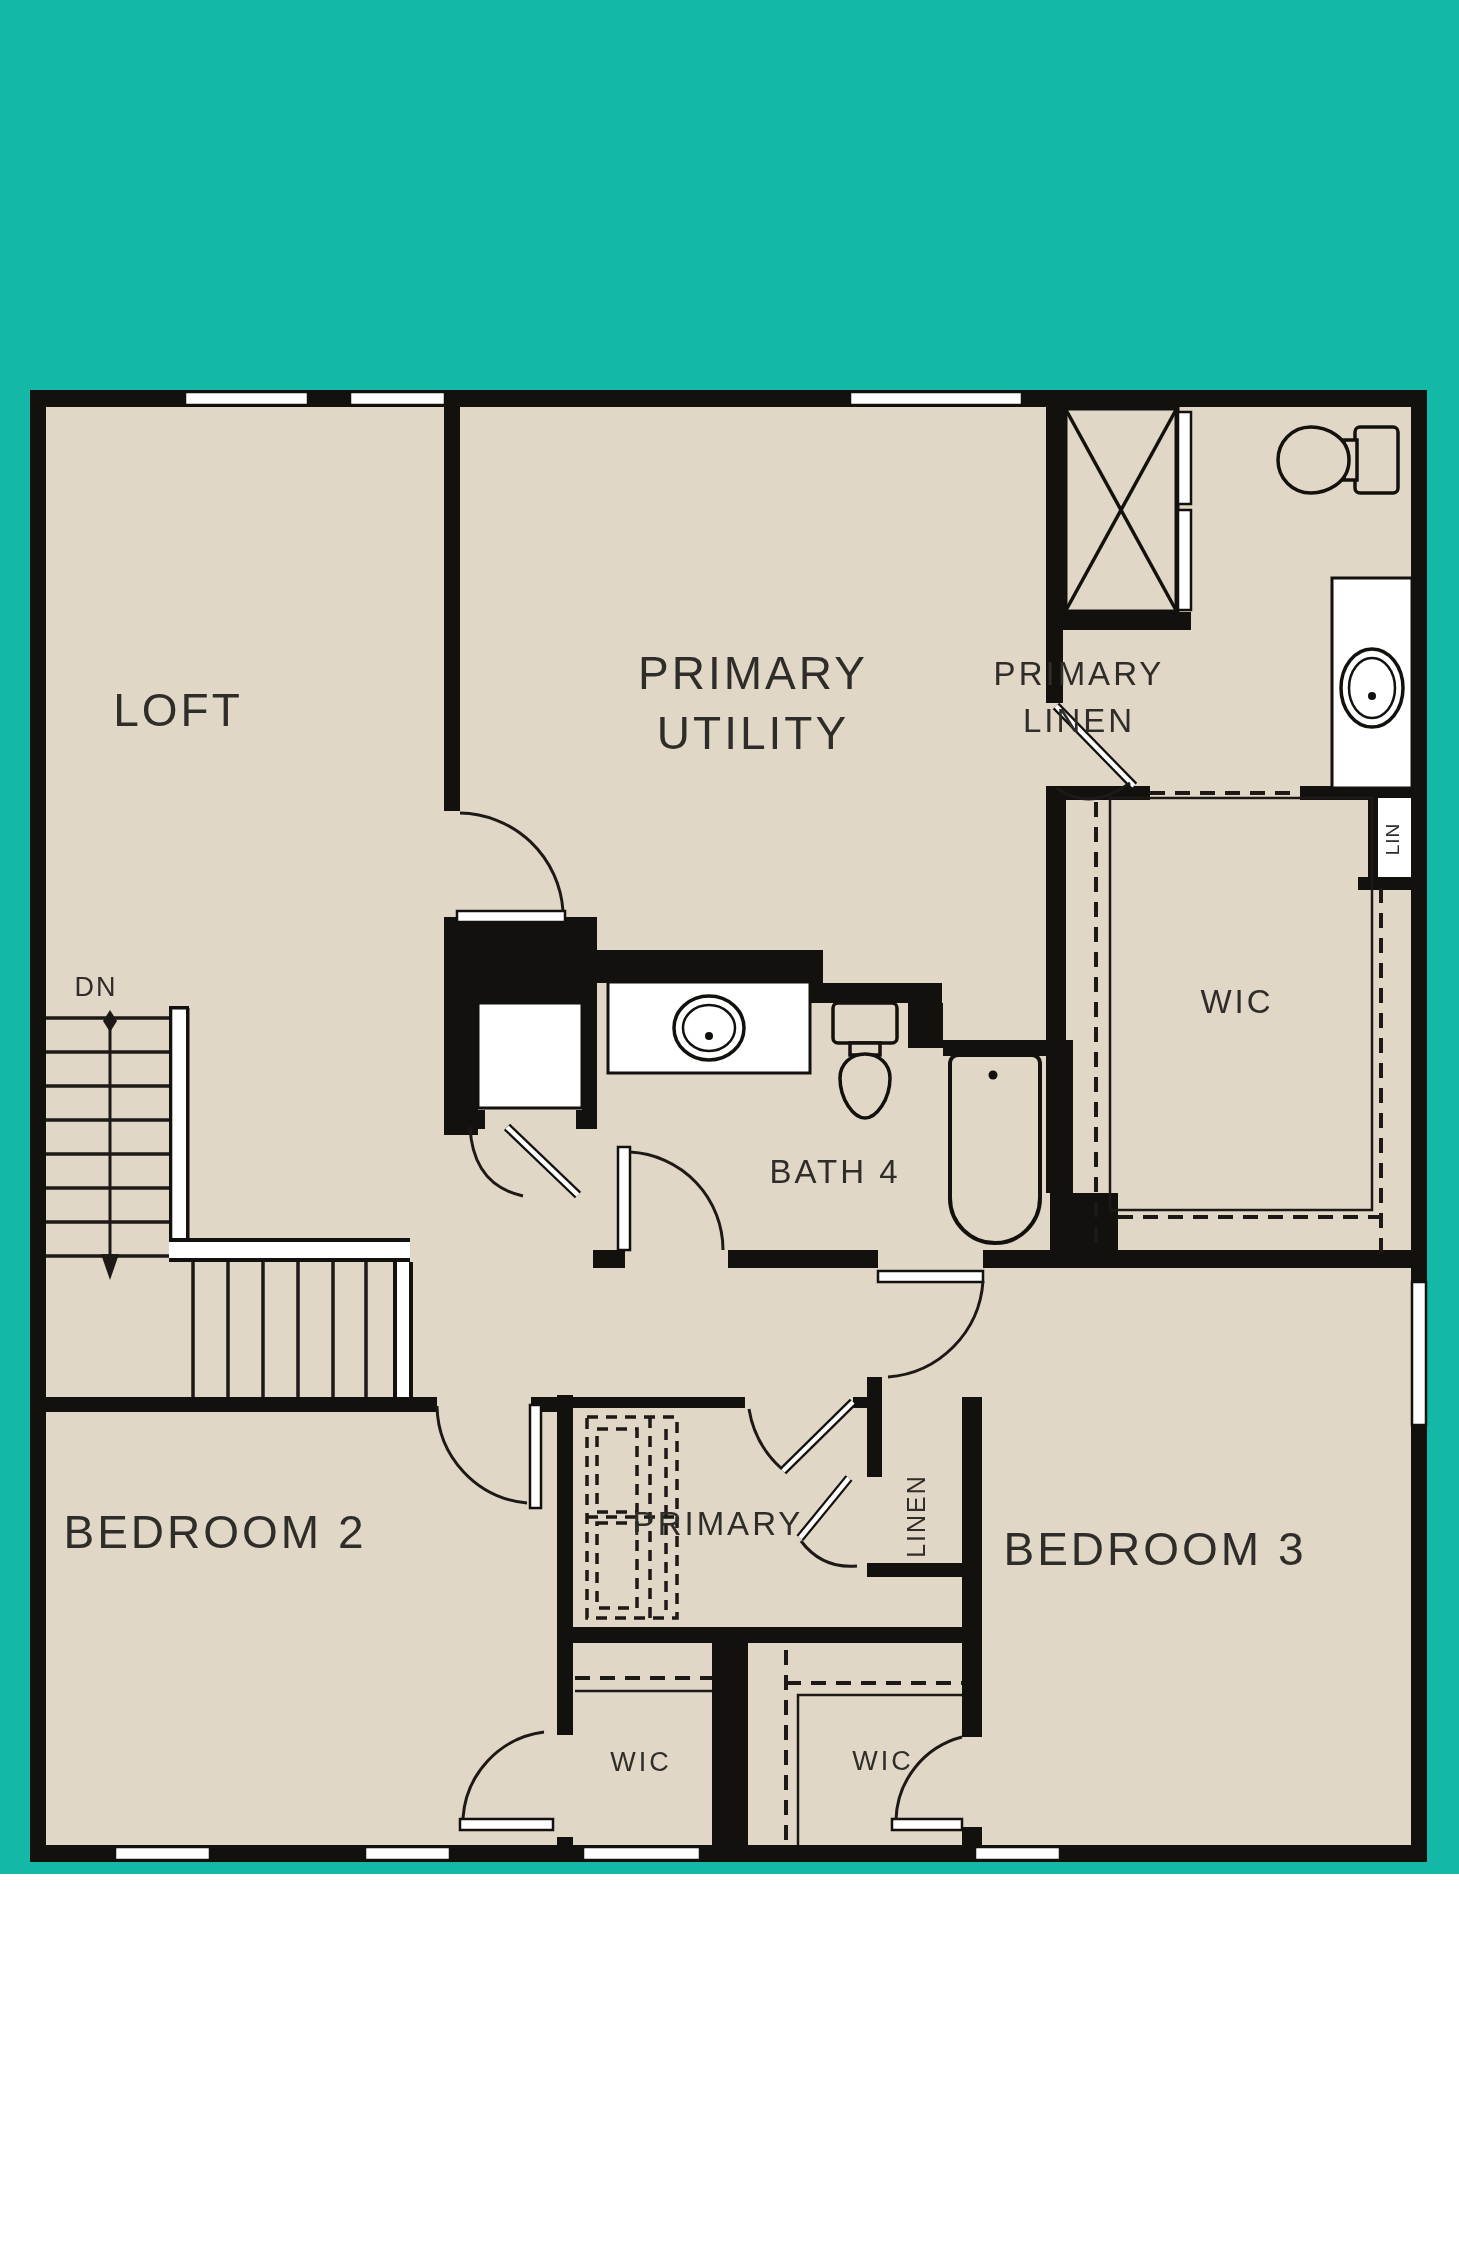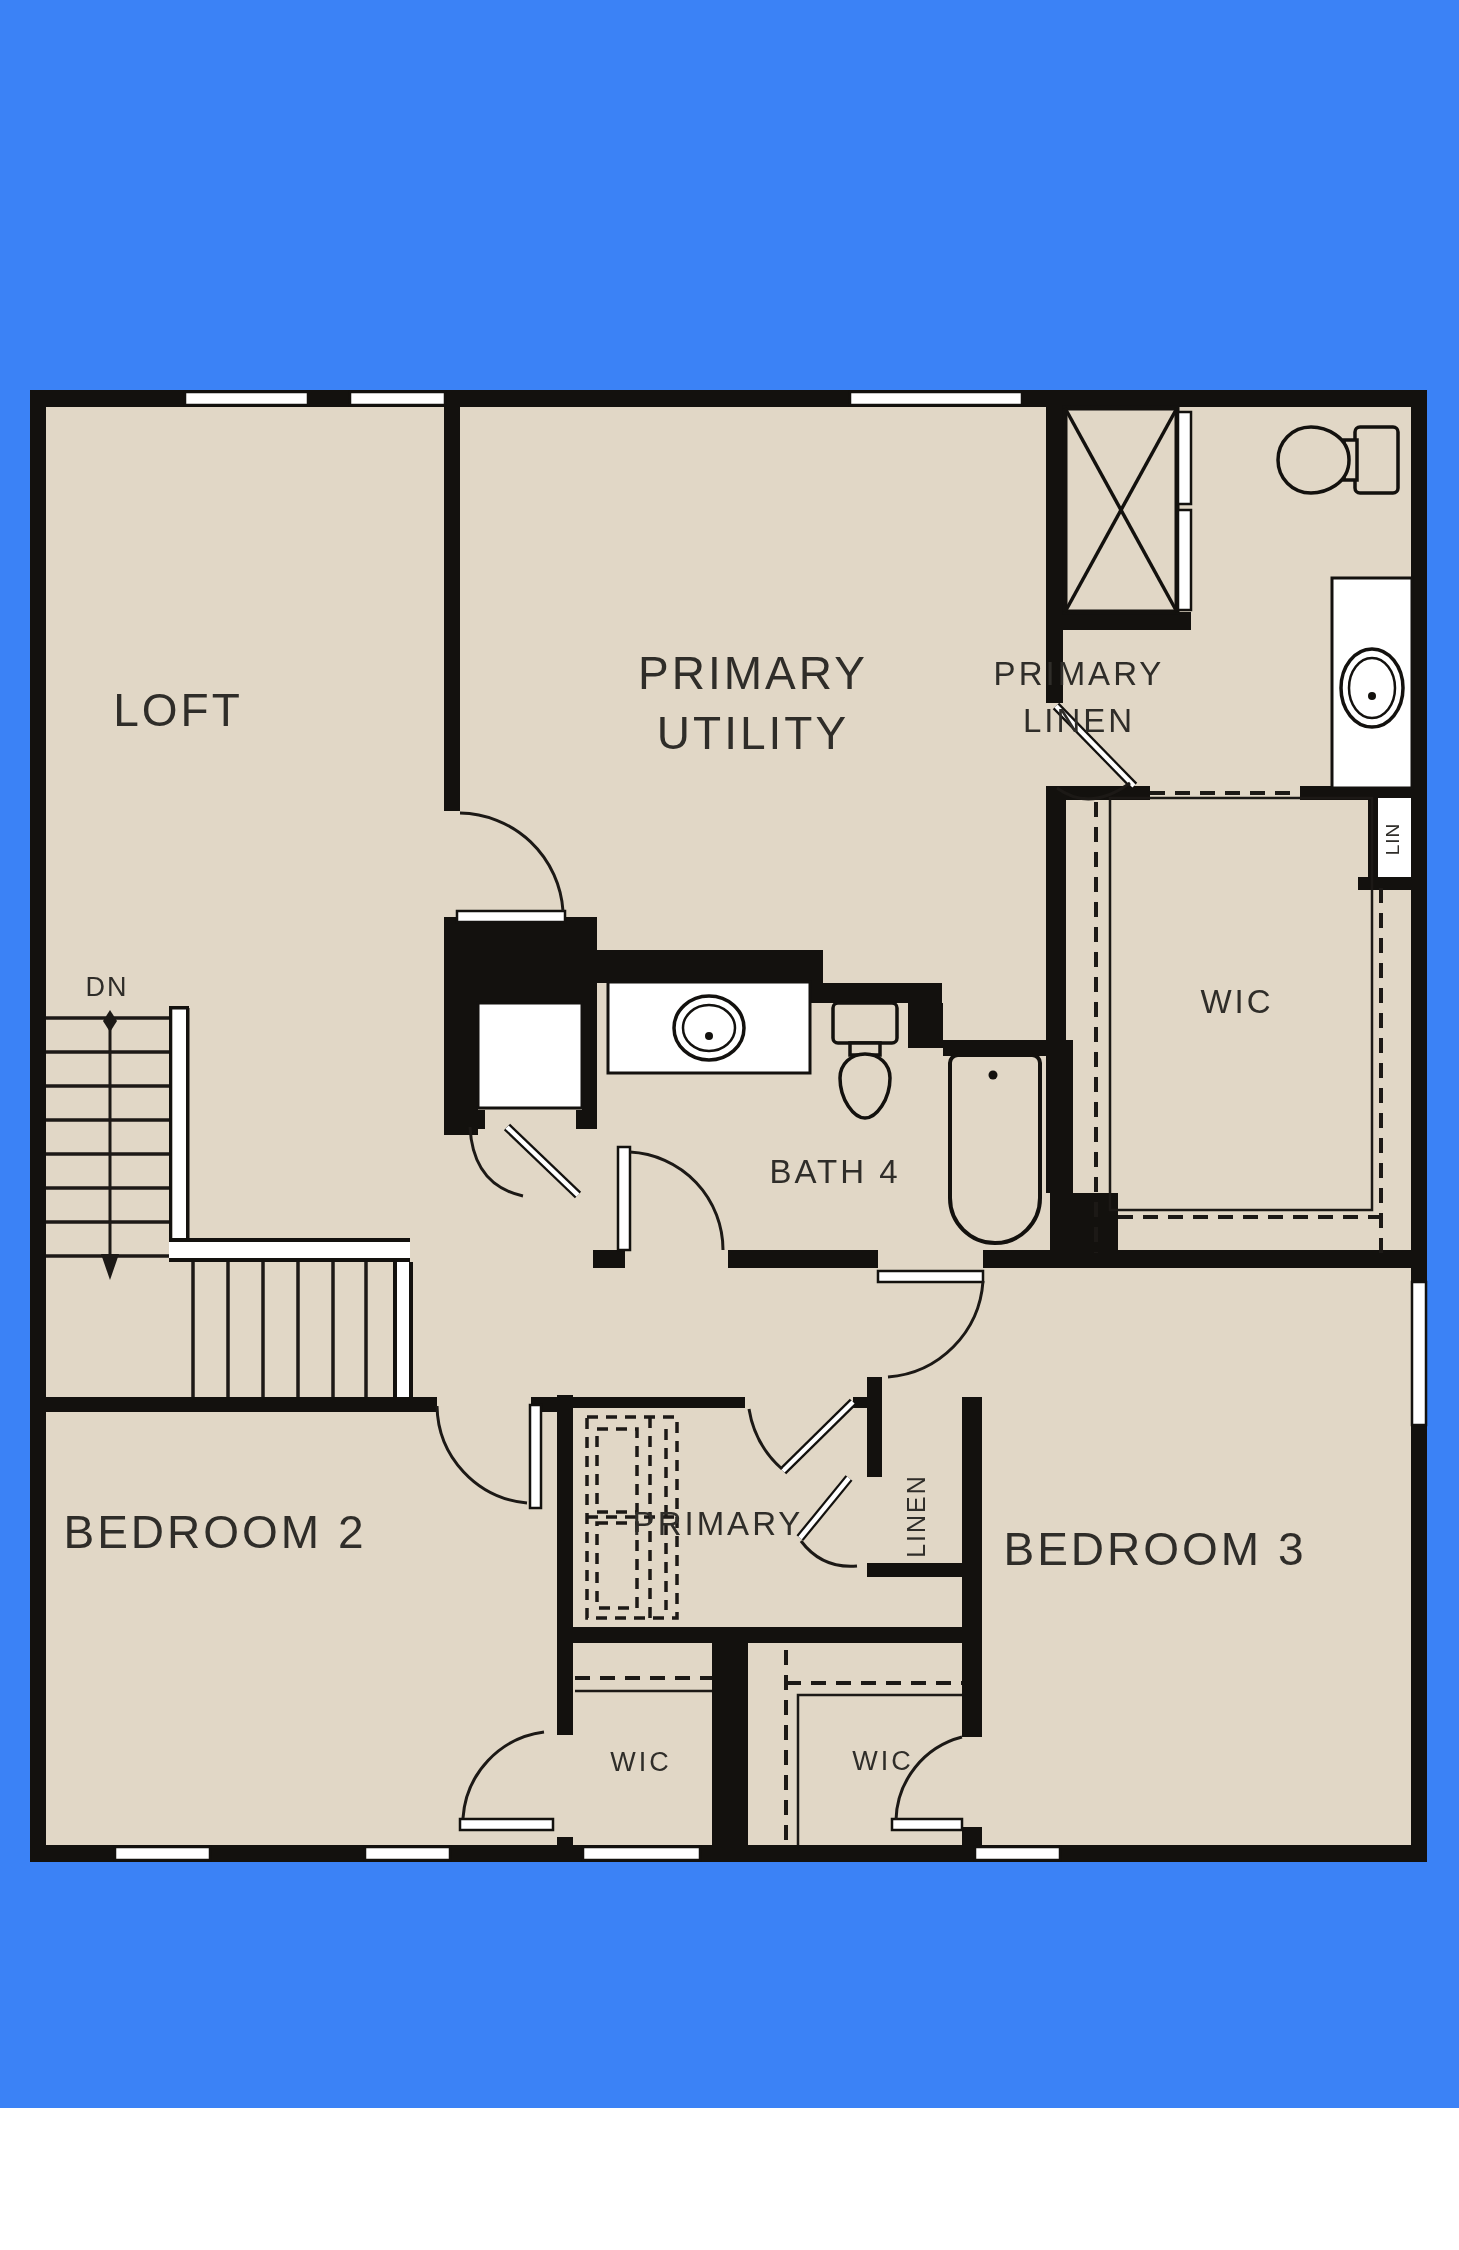--- a/index.html
+++ b/index.html
@@ -1,16 +1,16 @@
 <!DOCTYPE html>
 <html><head>
 <meta charset="utf-8">
 <style>
   html,body{margin:0;padding:0;background:#ffffff;}
-  .canvas{position:relative;width:1459px;height:2108px;background:#3b82f6;overflow:hidden;
+  .canvas{position:relative;width:1459px;height:1874px;background:#14b8a6;overflow:hidden;
           font-family:"Liberation Sans", sans-serif;}
   .plan-svg{position:absolute;left:0;top:0;width:1459px;height:2250px;}
   .lbl{position:absolute;transform:translate(-50%,-50%);color:#2f2d29;white-space:nowrap;
        text-align:center;letter-spacing:3px;font-weight:400;}
   .lbl.rot{transform:translate(-50%,-50%) rotate(-90deg);}
   .big{font-size:46px;}
   .mid{font-size:33px;}
   .sml{font-size:27px;}
   .two-line{line-height:1.0;}
   .two-line .ln{display:block;margin:14px 8px;}
@@ -241,21 +241,21 @@
   <span class="ln">UTILITY</span>
 </div>
 
 <div class="lbl mid two-line" style="left:1079px;top:697px;">
   <span class="ln">PRIMARY</span>
   <span class="ln">LINEN</span>
 </div>
 
 <div class="lbl mid" style="left:1237px;top:1002px;">WIC</div>
 <div class="lbl mid" style="left:835px;top:1172px;">BATH 4</div>
-<div class="lbl sml" style="left:107px;top:987px;letter-spacing:2px;">DN</div>
+<div class="lbl sml" style="left:96px;top:987px;letter-spacing:2px;">DN</div>
 <div class="lbl mid" style="left:718px;top:1524px;">PRIMARY</div>
 <div class="lbl rot linen-t" style="left:916px;top:1516px;">LINEN</div>
 <div class="lbl rot lin-t" style="left:1393px;top:839px;">LIN</div>
 <div class="lbl big" style="left:215px;top:1532px;">BEDROOM 2</div>
 <div class="lbl big" style="left:1155px;top:1549px;">BEDROOM 3</div>
 <div class="lbl sml" style="left:641px;top:1762px;">WIC</div>
 <div class="lbl sml" style="left:883px;top:1761px;">WIC</div>
 
 </div>
 

